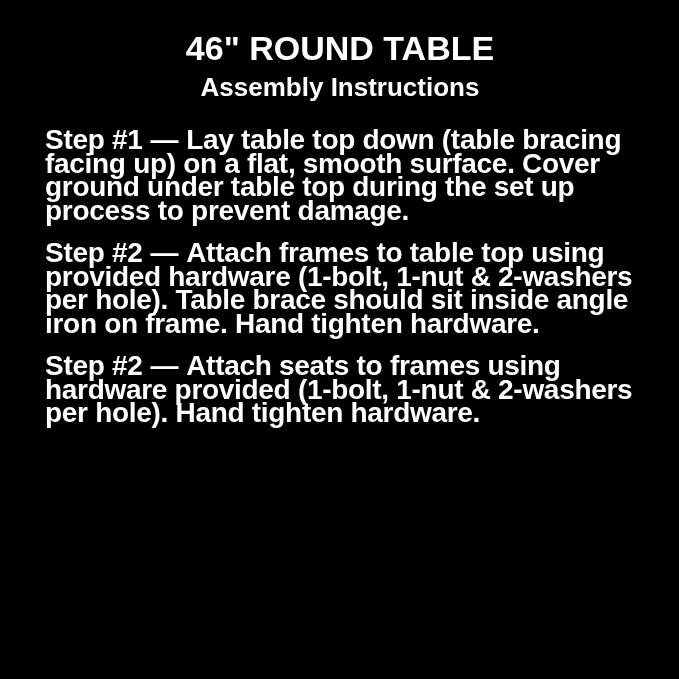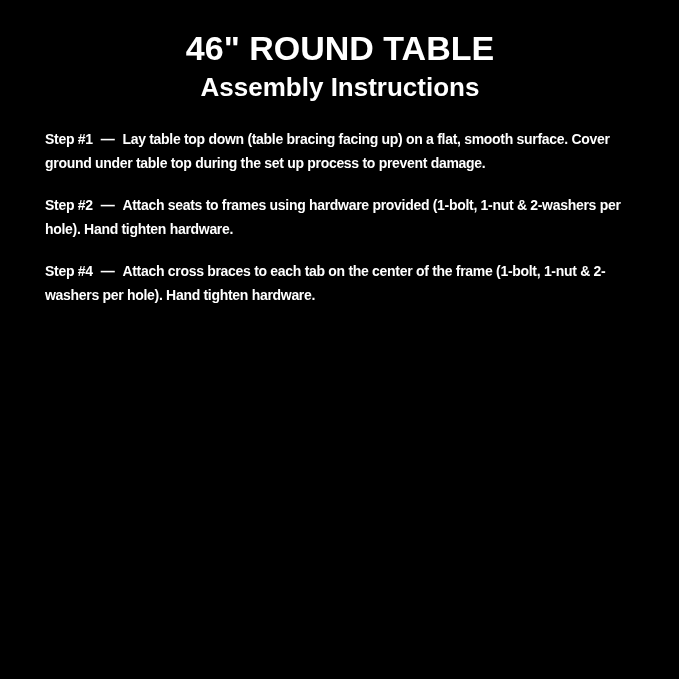--- a/index.html
+++ b/index.html
@@ -36,41 +36,41 @@
     margin: 3px 0 17px 0;
     font-size: 26px;
     line-height: 32px;
     font-weight: 700;
   }
   .steps {
     margin-top: 25px;
   }
   .step {
     margin: 0 0 19px 0;
-    font-size: 14px;
+    font-size: 28px;
     line-height: 23.5px;
     letter-spacing: -0.3px;
     text-align: left;
   }
   .step-sep {
     margin: 0 8px;
   }
 </style>
 </head>
 <body>
 
 <div class="sheet">
   <div class="header">
     <h1 class="title">46" ROUND TABLE</h1>
     <h2 class="subtitle">Assembly Instructions</h2>
   </div>
 
   <div class="steps">
     <p class="step"><span class="step-label">Step #1</span><span class="step-sep">—</span><span class="step-text">Lay table top down (table bracing facing up) on a flat, smooth surface. Cover ground under table top during the set up process to prevent damage.</span></p>
 
+    <p class="step"><span class="step-label">Step #2</span><span class="step-sep">—</span><span class="step-text">Attach frames to table top using provided hardware (1-bolt, 1-nut &amp; 2-washers per hole). Table brace should sit inside angle iron on frame. Hand tighten hardware.</span></p>
 
     <p class="step"><span class="step-label">Step #2</span><span class="step-sep">—</span><span class="step-text">Attach seats to frames using hardware provided (1-bolt, 1-nut &amp; 2-washers per hole). Hand tighten hardware.</span></p>
 
-    <p class="step"><span class="step-label">Step #4</span><span class="step-sep">—</span><span class="step-text">Attach cross braces to each tab on the center of the frame (1-bolt, 1-nut &amp; 2-washers per hole). Hand tighten hardware.</span></p>
 
 
   </div>
 </div>
 
 </body></html>

